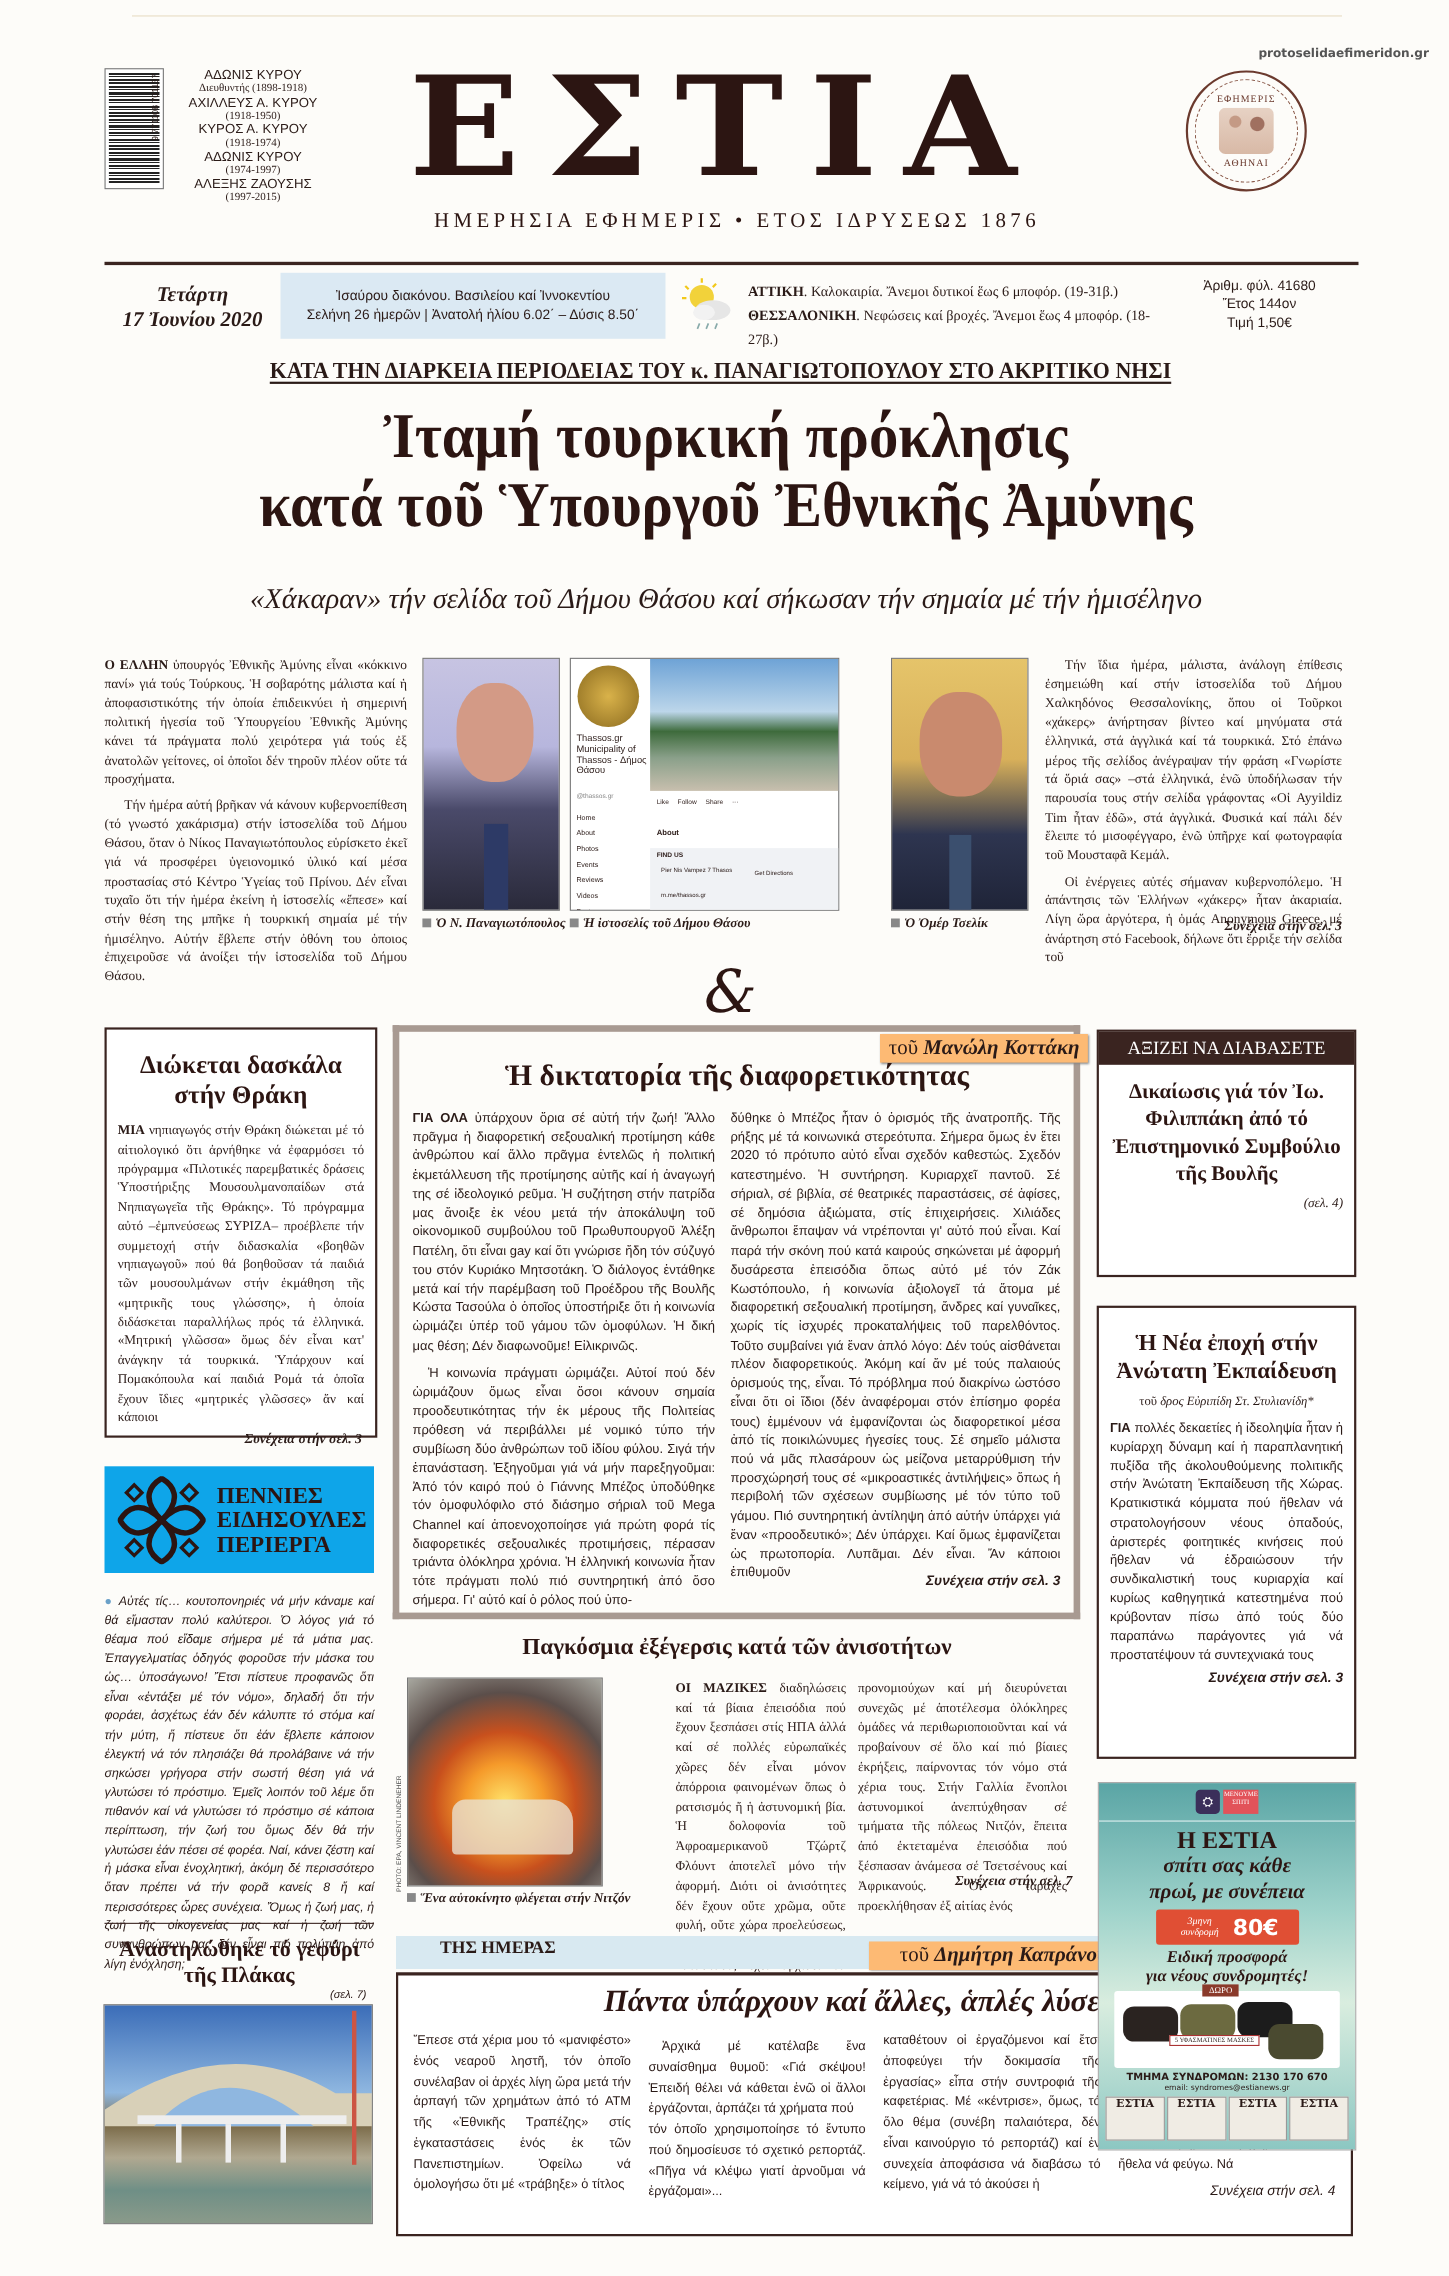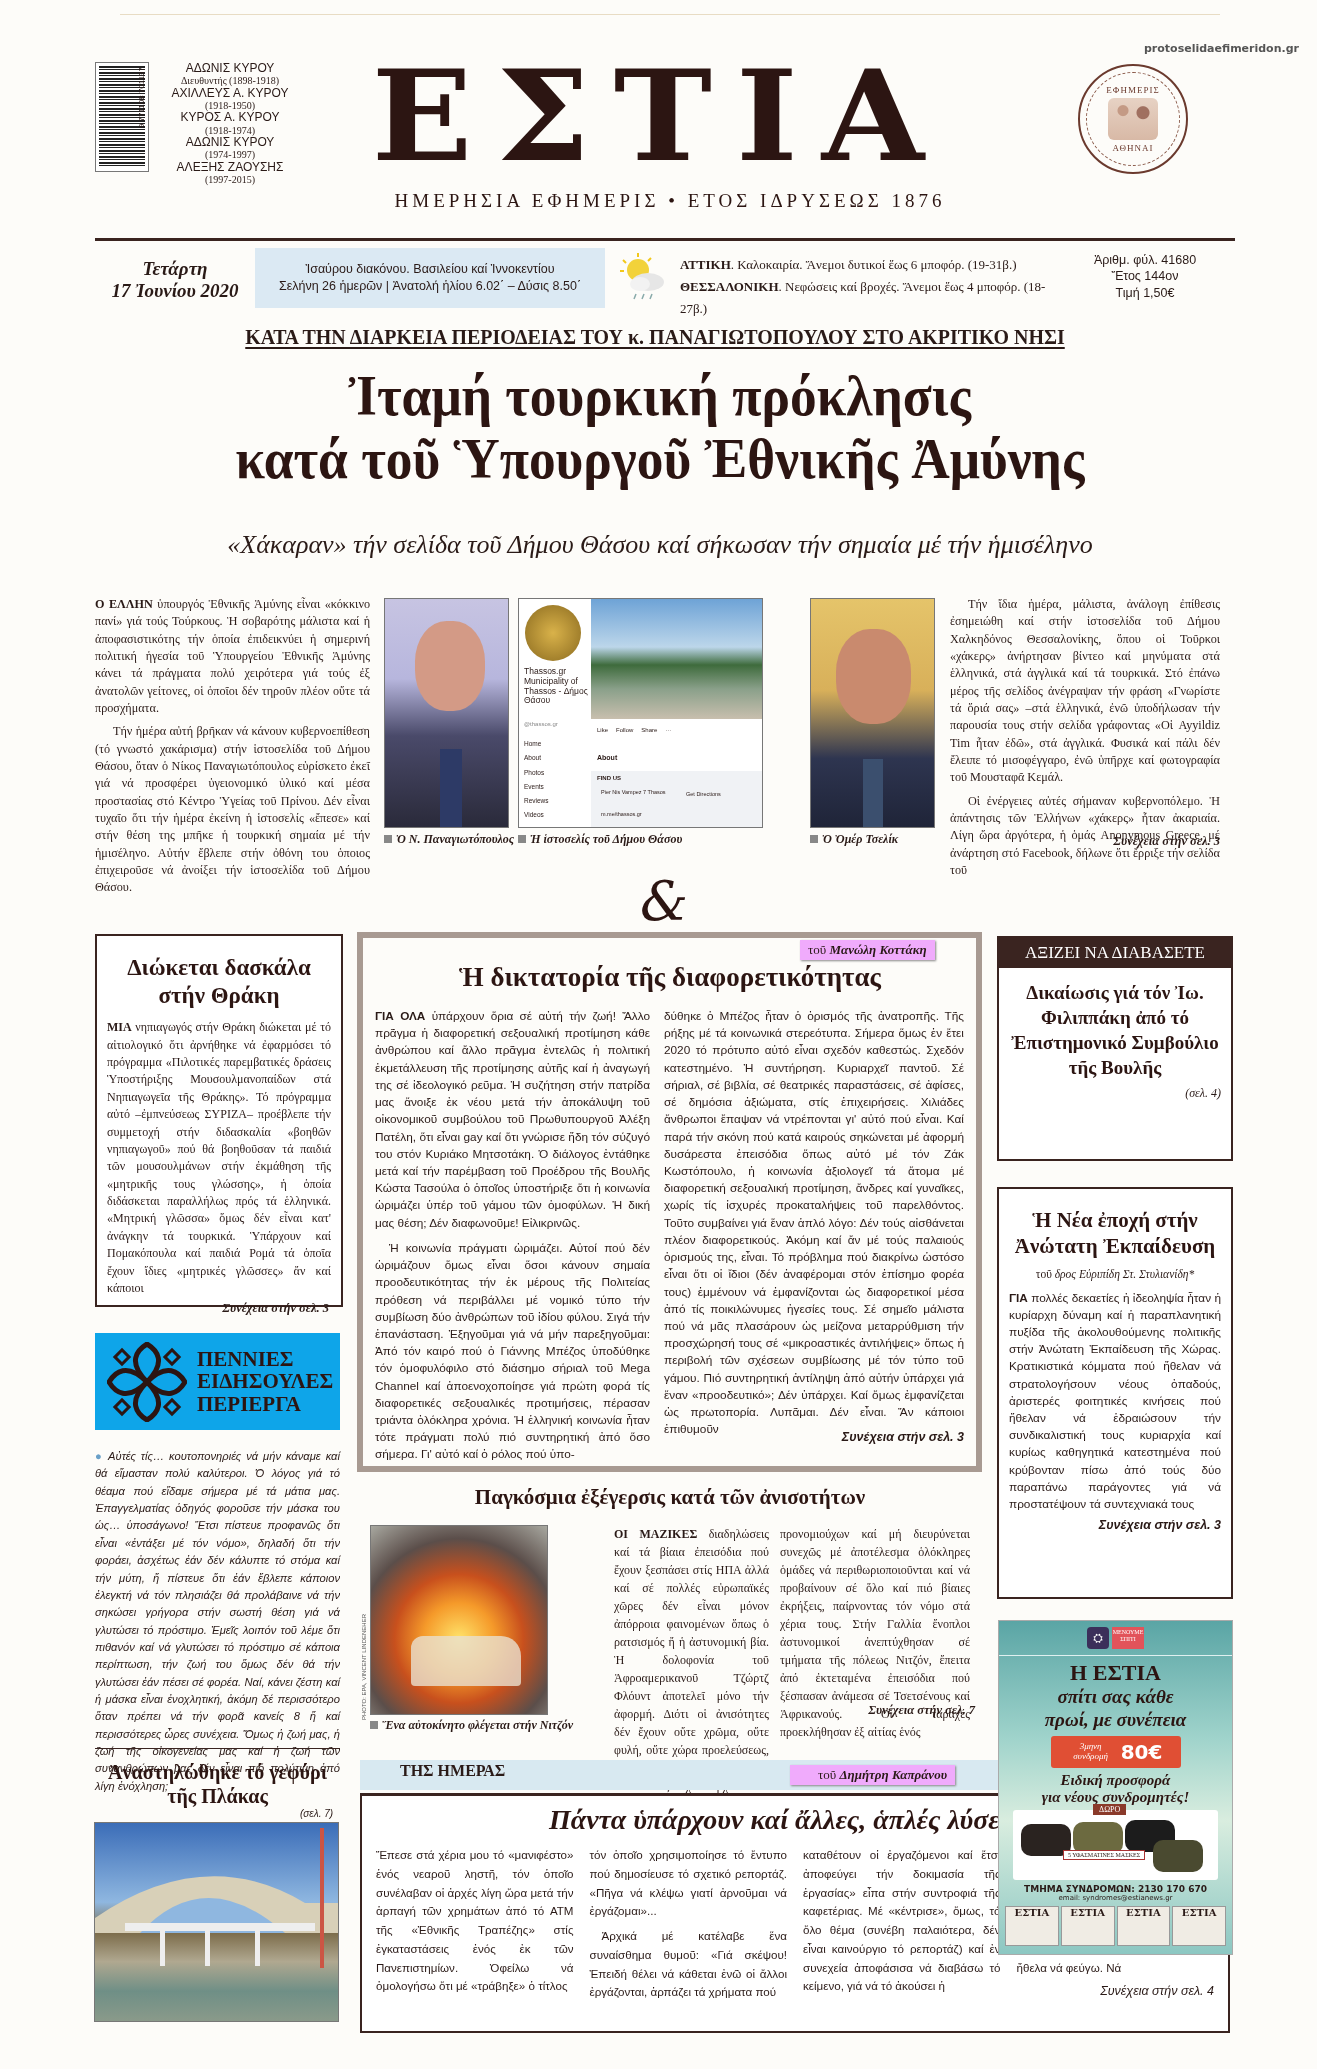--- a/index.html
+++ b/index.html
@@ -46,21 +46,21 @@
 
   .amp { left: 640px; top: 870px; font-size: 54px; font-style: italic; font-family: "DejaVu Serif", serif; color: #2c1512; }
 
   
   .box { border: 2px solid #3a2420; background: #fff; }
   .sec-title { font-weight: bold; text-align: center; color: #2c1512; }
   .body-sm { font-size: 12px; line-height: 1.45; }
   .body-sans { font-family: "Liberation Sans", sans-serif; font-size: 11.8px; line-height: 1.46; }
 
   .grey-col { background: #a89a92; }
-  .byline-tab { background: #f0abfc; padding: 2px 8px; font-size: 13px; box-shadow: 1px 1px 2px #888; }
+  .byline-tab { background: #fdba74; padding: 2px 8px; font-size: 19px; box-shadow: 1px 1px 2px #888; }
 
   .pennies-head { left: 95px; top: 1333px; width: 245px; height: 97px; background: #0ea5e9; display: flex; align-items: center; gap: 10px; padding-left: 12px; }
   .pennies-head .tt { font-weight: bold; font-size: 21px; line-height: 1.05; color: #2c1512; }
 
   .ad { left: 998px; top: 1620px; width: 235px; height: 335px; background: linear-gradient(180deg, #5aa5a5 0%, #9fd3cb 35%, #d9eddf 60%, #8cc7c2 100%); border: 1px solid #aaa; overflow: hidden; }
   .ad .logobar { height: 35px; display: flex; justify-content: center; align-items: center; gap: 3px; border-bottom: 1px solid #e0f0f0; }
   .ad .ab1 { width: 22px; height: 22px; background: #3b2f5a; border-radius: 4px; color: #fff; font-size: 12px; text-align: center; line-height: 22px; }
   .ad .ab2 { width: 32px; height: 22px; background: #e2535a; color: #fff; font-size: 6px; text-align: center; line-height: 1.2; padding-top: 2px; }
   .ad .big { text-align: center; font-style: italic; font-weight: bold; color: #2c1512; }
   .ad .price { margin: 4px auto; width: 130px; height: 32px; background: #e04f34; color: #fff; display: flex; align-items: center; justify-content: center; gap: 8px; border-radius: 3px; }
@@ -287,22 +287,22 @@
 <div class="abs cont" style="left:780px; top:1703px; width:195px;">Συνέχεια στήν σελ. 7</div>
 
 <div class="abs ths-bar"></div>
 <div class="abs" style="left:364px; top:1762px; font-weight:bold; font-size:16px;margin-left:36px;">ΤΗΣ ΗΜΕΡΑΣ</div>
 <div class="abs byline-tab" style="left:790px; top:1765px;padding-left:28px;"><span>τοῦ</span> <b><i>Δημήτρη Καπράνου</i></b></div>
 <div class="abs bottom-box">
   <div class="sec-title" style="font-style:italic; font-size:28px; margin:8px 0 10px;">Πάντα ὑπάρχουν καί ἄλλες, ἁπλές λύσεις...</div>
   <div class="cols4">
     <div>Ἔπεσε στά χέρια μου τό «μανιφέστο» ἑνός νεαροῦ ληστῆ, τόν ὁποῖο συνέλαβαν οἱ ἀρχές λίγη ὥρα μετά τήν ἁρπαγή τῶν χρημάτων ἀπό τό ΑΤΜ τῆς «Ἐθνικῆς Τραπέζης» στίς ἐγκαταστάσεις ἑνός ἐκ τῶν Πανεπιστημίων. Ὀφείλω νά ὁμολογήσω ὅτι μέ «τράβηξε» ὁ τίτλος</div>
     <div>
+      <p style="margin-top:6px; text-indent:12px;">Ἀρχικά μέ κατέλαβε ἕνα συναίσθημα θυμοῦ: «Γιά σκέψου! Ἐπειδή θέλει νά κάθεται ἐνῶ οἱ ἄλλοι ἐργάζονται, ἁρπάζει τά χρήματα πού</p>
       <p>τόν ὁποῖο χρησιμοποίησε τό ἔντυπο πού δημοσίευσε τό σχετικό ρεπορτάζ. «Πῆγα νά κλέψω γιατί ἀρνοῦμαι νά ἐργάζομαι»...</p>
-      <p style="margin-top:6px; text-indent:12px;">Ἀρχικά μέ κατέλαβε ἕνα συναίσθημα θυμοῦ: «Γιά σκέψου! Ἐπειδή θέλει νά κάθεται ἐνῶ οἱ ἄλλοι ἐργάζονται, ἁρπάζει τά χρήματα πού</p>
     </div>
     <div>καταθέτουν οἱ ἐργαζόμενοι καί ἔτσι ἀποφεύγει τήν δοκιμασία τῆς ἐργασίας» εἶπα στήν συντροφιά τῆς καφετέριας. Μέ «κέντρισε», ὅμως, τό ὅλο θέμα (συνέβη παλαιότερα, δέν εἶναι καινούργιο τό ρεπορτάζ) καί ἐν συνεχεία ἀποφάσισα νά διαβάσω τό κείμενο, γιά νά τό ἀκούσει ἡ</div>
     <div>
       <p>συντροφιά, τό «μανιφέστο τοῦ ληστῆ». Ἤπια ἕνα ποτήρι νερό, ἔβηξα, εἶδα ἄν τηροῦνται οἱ «ἀποστάσεις» μεταξύ μας καί ἄρχισα νά διαβάζω δυνατά. Ὁμολογῶ, ὅτι «ἔπεσα ἐπάνω» σέ ἕνα καλῶς δομημένο ἀφήγημα: «Πάντα ἤθελα νά φεύγω. Νά</p>
       <p class="cont" style="font-weight:normal; margin-top:4px;">Συνέχεια στήν σελ. 4</p>
     </div>
   </div>
 </div>
 
 <div class="abs ad">

